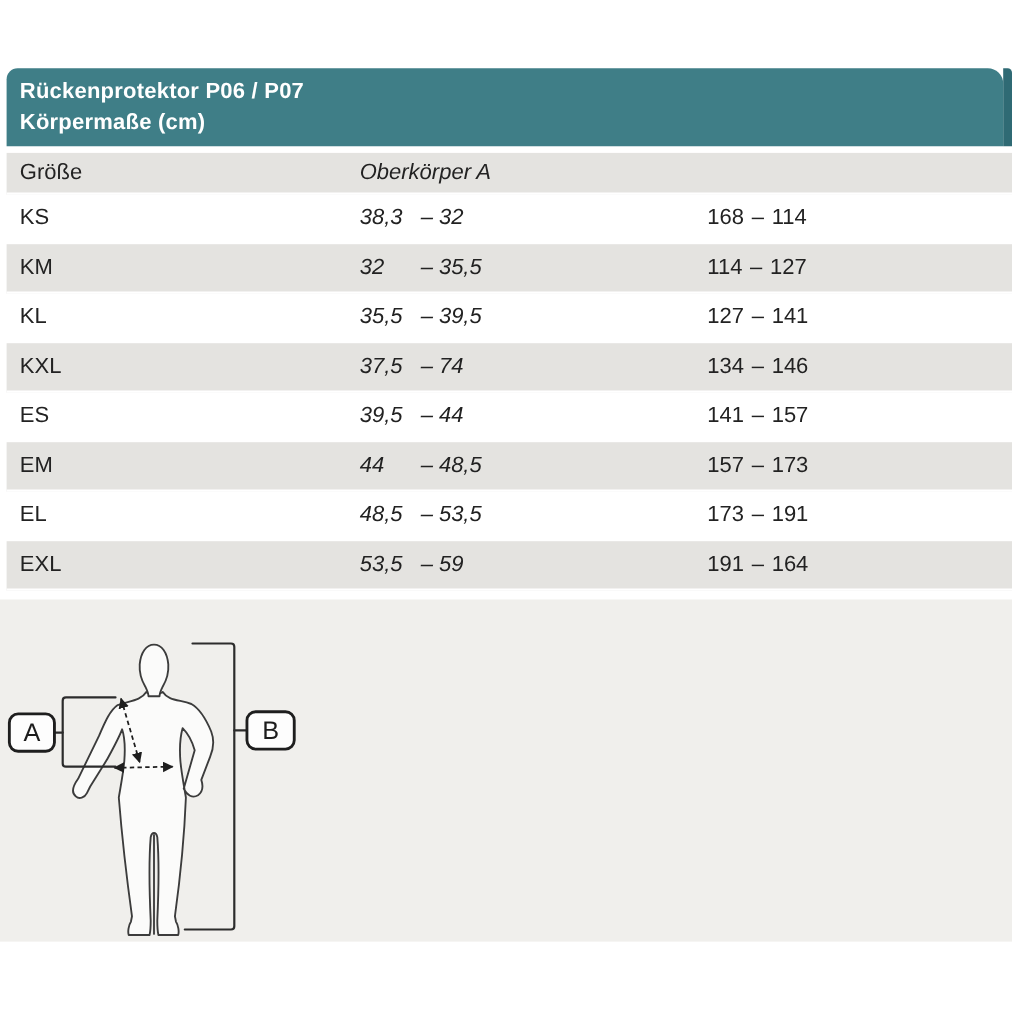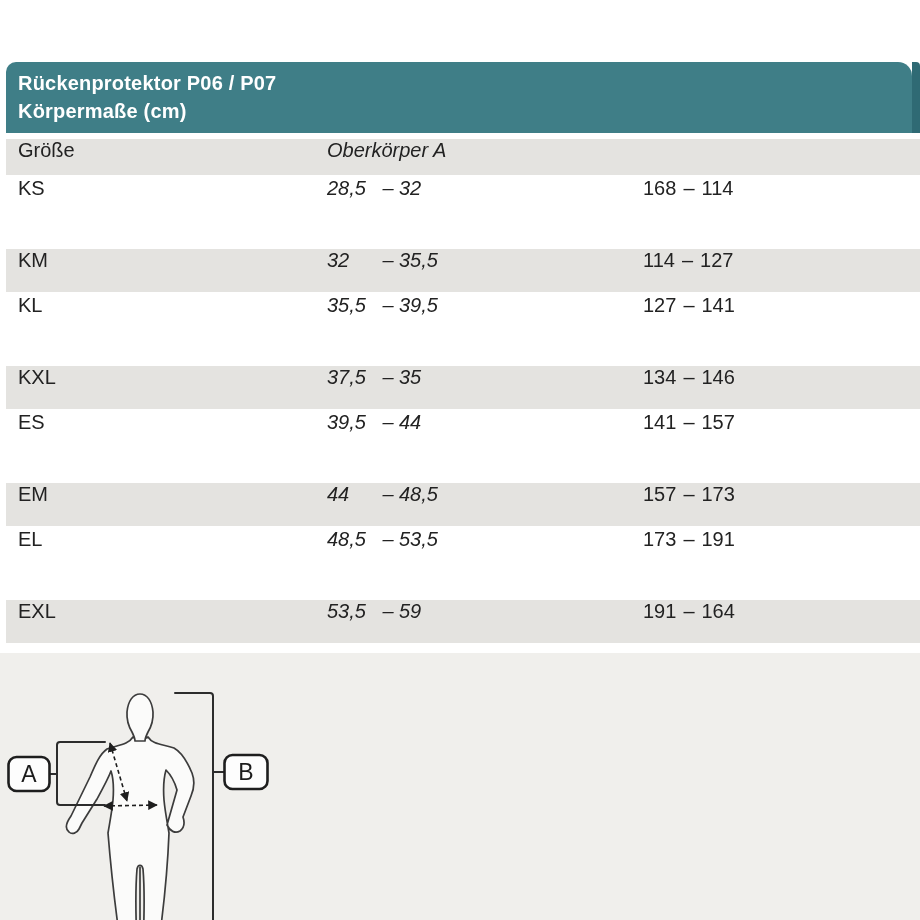--- a/index.html
+++ b/index.html
@@ -22,23 +22,23 @@
     background:var(--teal-dark);border-top-right-radius:4px;}
   .band-inner{position:absolute;top:0;left:0;width:calc(100% - 8px);height:100%;
     background:var(--teal);border-radius:10px 14px 0 0;
     padding:7px 0 0 12px;}
   .band-inner .t{display:block;color:#ffffff;font-weight:bold;
     font-size:20px;line-height:28px;letter-spacing:.2px;}
 
   .gap{height:6px;}
 
   
-  .row{display:flex;align-items:flex-start;height:45px;
+  .row{display:flex;align-items:center;height:45px;
     border-bottom:2px solid #ffffff;}
-  .row.gray{background:var(--row-gray);margin-top:27px;}
+  .row.gray{background:var(--row-gray);}
   .row.white{background:#ffffff;}
   .row.colhead{height:38px;background:var(--row-gray);font-size:21px;}
   .cell{font-size:20px;}
   .c1{width:321px;padding-left:12px;}
   .c2{width:316px;display:flex;align-items:baseline;font-style:italic;}
   .c3{flex:1;display:flex;align-items:baseline;}
   .row.colhead .c2,.row.colhead .c3{display:block;}
   .c2 .min{display:inline-block;width:50px;}
   .c2 .dash{display:inline-block;width:22px;text-align:center;}
   .c3 .dash{margin:0 7px;}
@@ -70,21 +70,21 @@
     <div class="gap"></div>
 
     <div class="row colhead">
       <div class="cell c1">Größe</div>
       <div class="cell c2">Oberkörper A</div>
     </div>
 
     <div class="row white">
       <div class="cell c1">KS</div>
       <div class="cell c2">
-          <span class="min">28,5</span>
+          <span class="min">38,3</span>
           <span class="dash">–</span>
           <span class="max">32</span>
         </div>
       <div class="cell c3">
           <span>168</span>
           <span class="dash">–</span>
           <span>114</span>
         </div>
     </div>
 
@@ -114,21 +114,21 @@
           <span class="dash">–</span>
           <span>141</span>
         </div>
     </div>
 
     <div class="row gray">
       <div class="cell c1">KXL</div>
       <div class="cell c2">
           <span class="min">37,5</span>
           <span class="dash">–</span>
-          <span class="max">35</span>
+          <span class="max">74</span>
         </div>
       <div class="cell c3">
           <span>134</span>
           <span class="dash">–</span>
           <span>146</span>
         </div>
     </div>
 
     <div class="row white">
       <div class="cell c1">ES</div>

